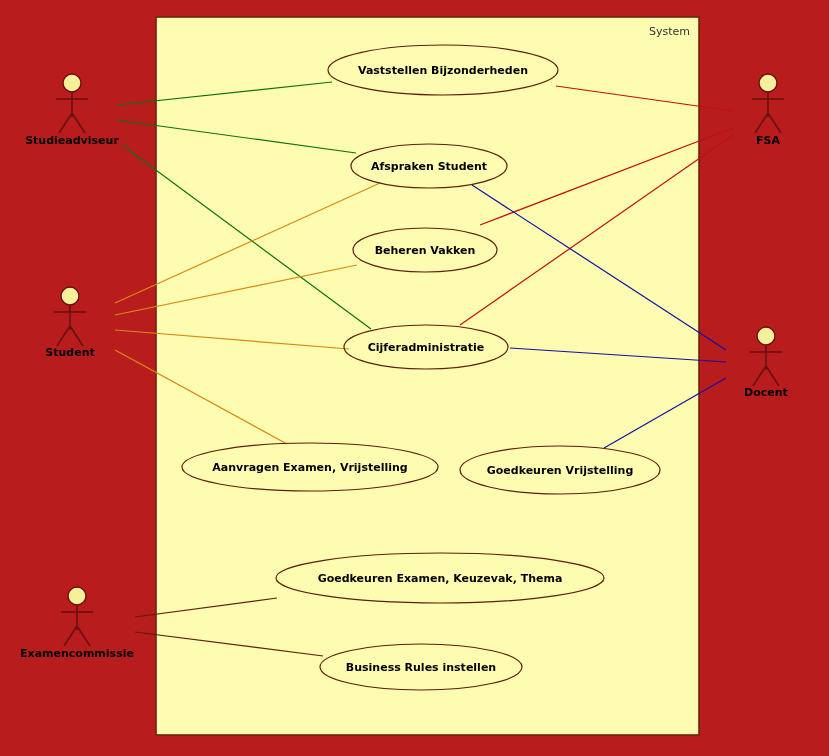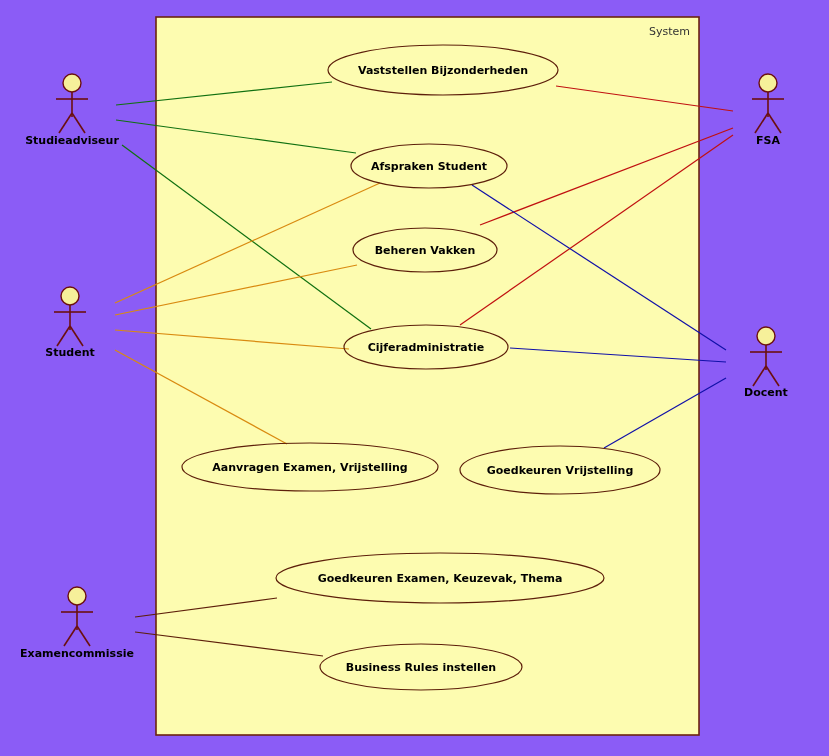--- a/index.html
+++ b/index.html
@@ -8,21 +8,21 @@
     padding: 0;
     background: #ffffff;
   }
   body {
     font-family: "DejaVu Sans", sans-serif;
   }
   #canvas-wrap {
     position: relative;
     width: 829px;
     height: 756px;
-    background: #8b5cf6;
+    background: #b91c1c;
     overflow: hidden;
   }
   svg#diagram {
     display: block;
     width: 829px;
     height: 756px;
   }
   .uc-label {
     font-family: "DejaVu Sans", sans-serif;
     font-size: 11px;

